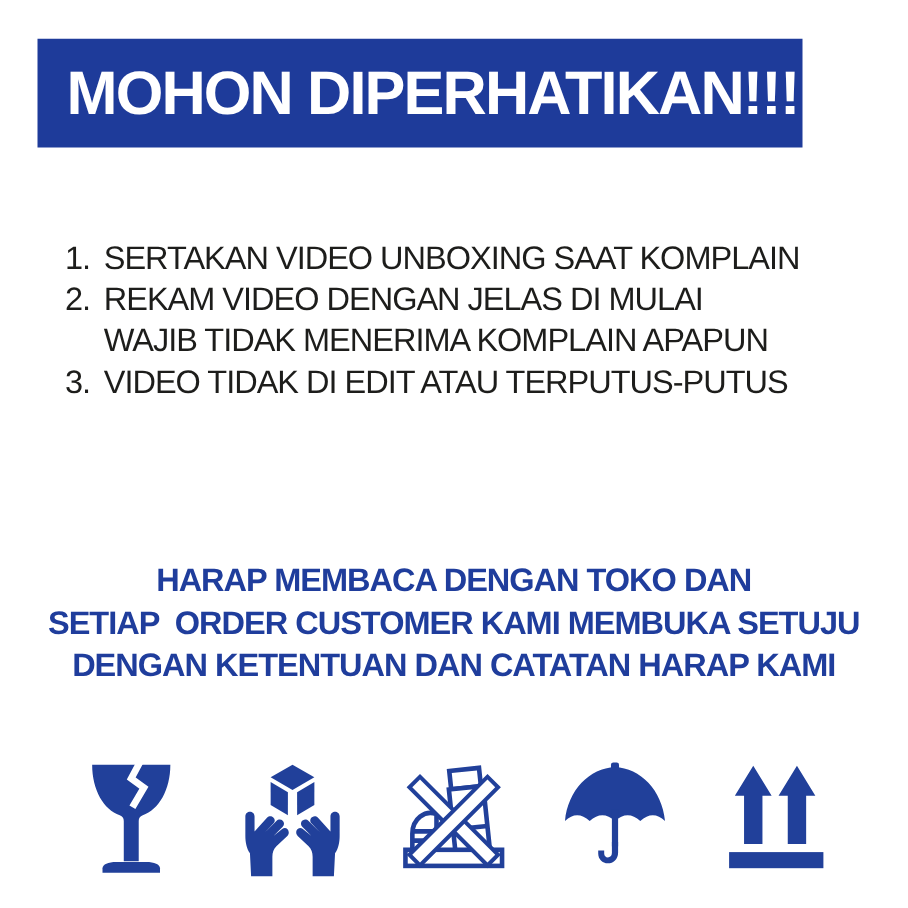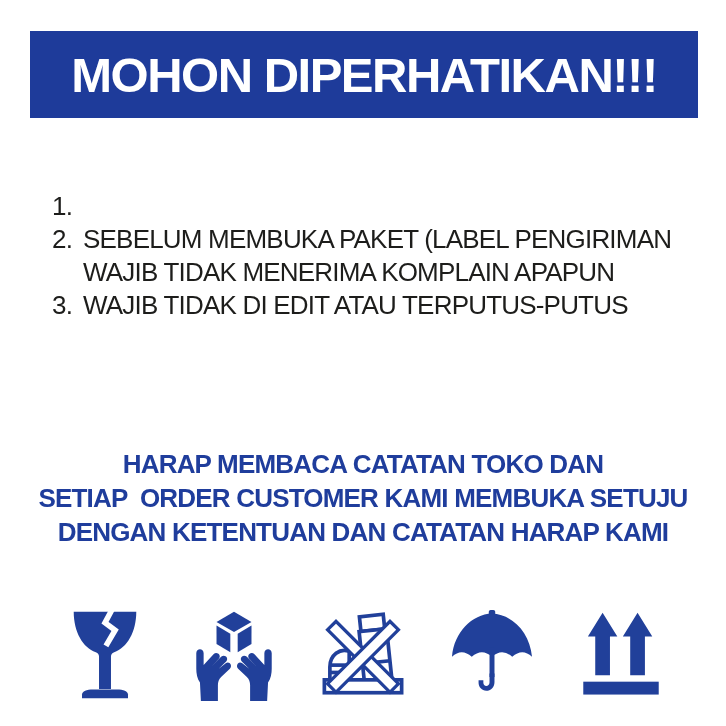--- a/index.html
+++ b/index.html
@@ -6,23 +6,23 @@
   .poster{
     position:relative;
     width:726px;height:726px;
     background:#ffffff;
     overflow:hidden;
     font-family:"Liberation Sans", sans-serif;
     color:#1d1d1b;
   }
   .banner{
     position:absolute;left:30px;top:31px;
-    width:668px;height:87px;
+    width:592px;height:87px;
     background:#1e3b9a;
-    display:flex;align-items:center;justify-content:center;
+    display:flex;align-items:center;justify-content:center;padding-left:20px;
   }
   .banner-title{
     color:#ffffff;
     font-weight:bold;
     font-size:49px;
     letter-spacing:-1.5px;
     white-space:pre;
   }
   .rules{
     position:absolute;left:52px;top:190px;right:30px;
@@ -60,38 +60,41 @@
 
 <div class="poster">
 
   <div class="banner">
     <span class="banner-title">MOHON DIPERHATIKAN!!!</span>
   </div>
 
   <div class="rules">
     <div class="rule">
       <span class="rule-num">1.</span>
+      <div>
+        <div class="rule-line">SERTAKAN VIDEO UNBOXING SAAT KOMPLAIN</div>
+      </div>
     </div>
     <div class="rule">
       <span class="rule-num">2.</span>
       <div>
-        <div class="rule-line">SEBELUM MEMBUKA PAKET (LABEL PENGIRIMAN</div>
+        <div class="rule-line">REKAM VIDEO DENGAN JELAS DI MULAI</div>
         <div class="rule-line">WAJIB TIDAK MENERIMA KOMPLAIN APAPUN</div>
       </div>
     </div>
     <div class="rule">
       <span class="rule-num">3.</span>
       <div>
-        <div class="rule-line">WAJIB TIDAK DI EDIT ATAU TERPUTUS-PUTUS</div>
+        <div class="rule-line">VIDEO TIDAK DI EDIT ATAU TERPUTUS-PUTUS</div>
       </div>
     </div>
   </div>
 
   <div class="store-note">
-    <div class="note-line">HARAP MEMBACA CATATAN TOKO DAN</div>
+    <div class="note-line">HARAP MEMBACA DENGAN TOKO DAN</div>
     <div class="note-line">SETIAP  ORDER CUSTOMER KAMI MEMBUKA SETUJU</div>
     <div class="note-line">DENGAN KETENTUAN DAN CATATAN HARAP KAMI</div>
   </div>
 
   <div class="icons-row">
 
     <div class="icon">
       <svg viewBox="0 0 100 100" aria-hidden="true">
         <path fill="currentColor" d="M16 3 L84 3 C84 25 74 42 60 47 C57.5 48 56.5 49.5 56.5 52 L56.5 87 L43.5 87 L43.5 52 C43.5 49.5 42.5 48 40 47 C26 42 16 25 16 3 Z"></path>
         <path fill="currentColor" d="M25 97 L75 97 L75 93 C75 89.5 70 87.5 63 87.5 L37 87.5 C30 87.5 25 89.5 25 93 Z"></path>

